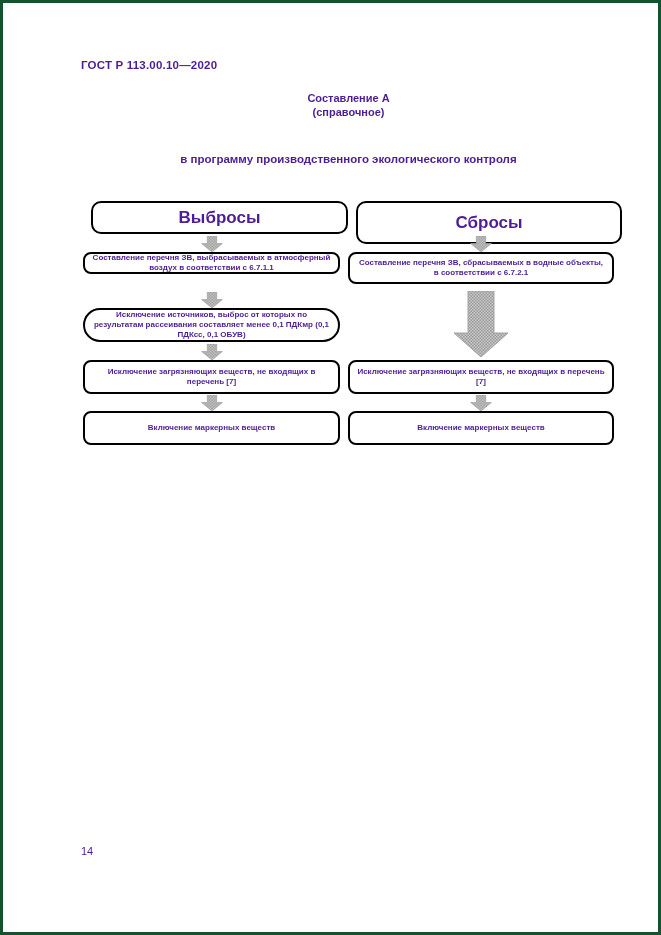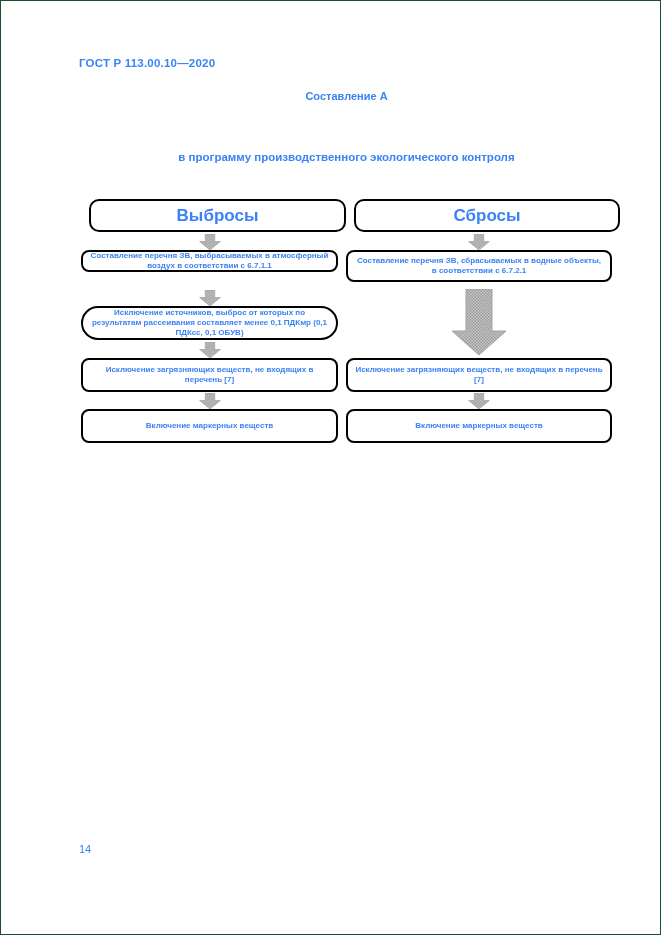--- a/index.html
+++ b/index.html
@@ -1,23 +1,23 @@
 <!DOCTYPE html>
 <html><head>
 <meta charset="utf-8">
 <style>
   html,body{margin:0;padding:0;background:#ffffff;}
   .page{
     position:relative;
     width:661px;height:935px;
     background:#ffffff;
-    border:1px solid #14532d;
+    border:3px solid #14532d;
     box-sizing:border-box;
     font-family:"Liberation Sans", sans-serif;
-    color:#3b82f6;
+    color:#4c1d95;
     overflow:hidden;
   }
   .doc-code{
     position:absolute;left:78px;top:56px;
     font-size:11.5px;font-weight:bold;letter-spacing:.2px;
   }
   .appendix{
     position:absolute;left:80px;top:88px;width:531px;
     text-align:center;font-size:11px;font-weight:bold;line-height:14px;
   }
@@ -62,20 +62,21 @@
         <rect width="1.5" height="1.5" fill="#9a9a9a"></rect>
         <rect x="1.5" y="1.5" width="1.5" height="1.5" fill="#9a9a9a"></rect>
       </pattern>
     </defs>
   </svg>
 
   <div class="doc-code">ГОСТ Р 113.00.10—2020</div>
 
   <div class="appendix">
     <div>Составление А</div>
+    <div>(справочное)</div>
   </div>
 
   <div class="fig-title">
     <div>в программу производственного экологического контроля</div>
   </div>
 
   <div class="flow-box head-box col-left" style="top:198px;height:33px;">
     <span>Выбросы</span>
   </div>
 
@@ -88,21 +89,21 @@
   </div>
 
   <div class="flow-box step-box col-left" style="top:357px;height:34px;">
     <span>Исключение загрязняющих веществ, не входящих в перечень [7]</span>
   </div>
 
   <div class="flow-box step-box col-left" style="top:408px;height:34px;">
     <span>Включение маркерных веществ</span>
   </div>
 
-  <div class="flow-box head-box col-right" style="top:198px;height:33px;justify-content:center;">
+  <div class="flow-box head-box col-right" style="top:198px;height:43px;justify-content:center;">
     <span>Сбросы</span>
   </div>
 
   <div class="flow-box step-box col-right" style="top:249px;height:32px;">
     <span>Составление перечня ЗВ, сбрасываемых в водные объекты, в соответствии с 6.7.2.1</span>
   </div>
 
   <div class="flow-box step-box col-right" style="top:357px;height:34px;">
     <span>Исключение загрязняющих веществ, не входящих в перечень [7]</span>
   </div>

